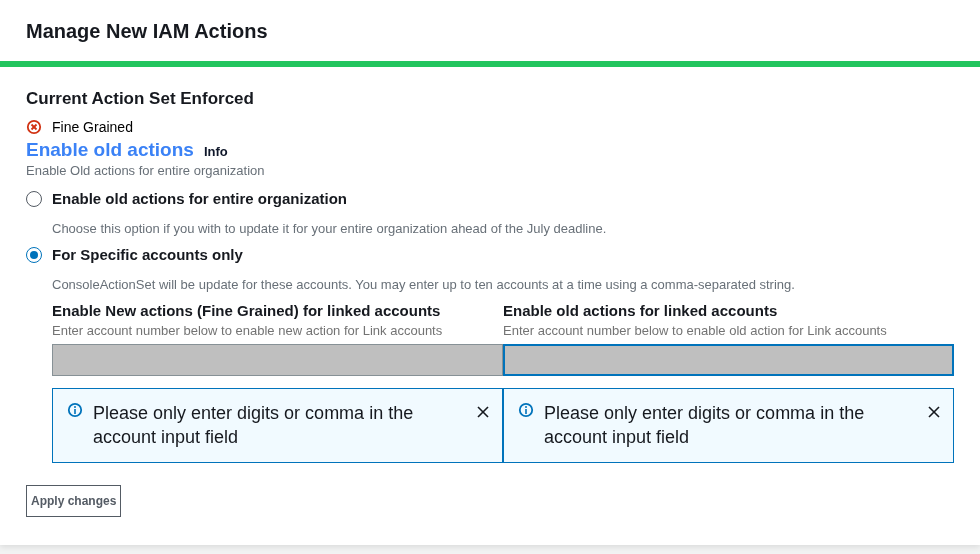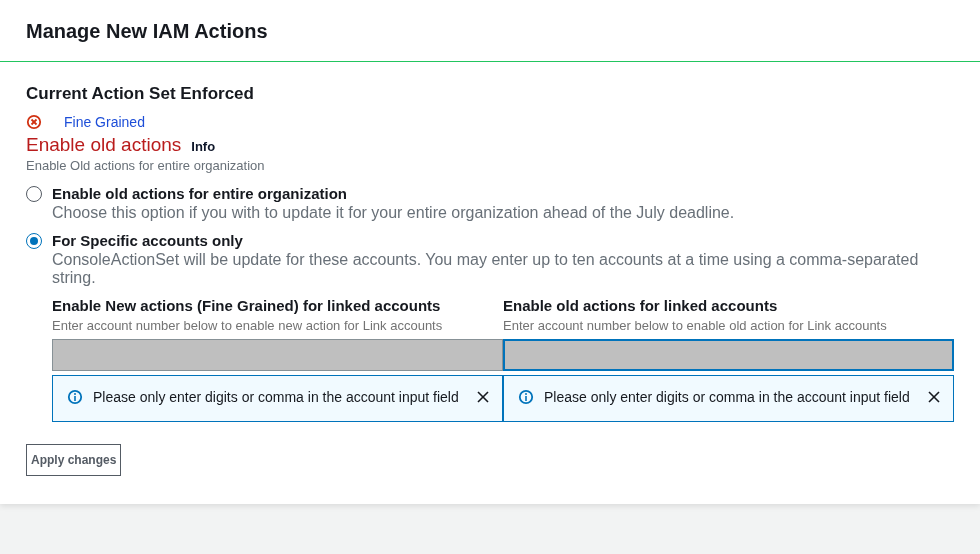--- a/index.html
+++ b/index.html
@@ -13,57 +13,57 @@
     overflow: hidden;
   }
   .panel {
     background: #fff;
     margin: 0;
     width: 980px;
     box-shadow: 0 2px 6px rgba(0,0,0,0.1);
   }
   .panel-header {
     padding: 20px 26px 18px 26px;
-    border-bottom: 1px solid #22c55e;
+    border-bottom: 6px solid #22c55e;
   }
   .panel-header h1 {
     margin: 0;
     font-size: 20px;
     font-weight: 700;
     color: #16191f;
   }
   .panel-body {
     padding: 16px 26px 28px 26px;
     background: #fff;
   }
   .section-title {
     font-size: 17px;
     font-weight: 600;
     margin: 6px 0 10px 0;
   }
   .status-row {
     display: flex;
     align-items: flex-end;
-    gap: 22px;
-    color: #1d4ed8;
+    gap: 10px;
+    color: #000000;
     font-size: 14px;
     font-weight: 400;
     margin-bottom: 4px;
   }
   .status-row svg { flex: 0 0 auto; }
   .enable-row {
     display: flex;
     align-items: baseline;
     gap: 10px;
     margin-top: 2px;
   }
   .enable-row .heading {
     font-size: 19px;
-    font-weight: 400;
-    color: #b91c1c;
+    font-weight: 700;
+    color: #3b82f6;
   }
   .info-link {
     color: #0f172a;
     font-size: 13px;
     cursor: pointer;
     font-weight: bold;
   }
   .subtle {
     color: #687078;
     font-size: 13px;
@@ -77,23 +77,23 @@
     gap: 10px;
     cursor: pointer;
   }
   .radio-label {
     font-size: 15px;
     font-weight: 600;
     color: #16191f;
   }
   .radio-desc {
     color: #687078;
-    font-size: 16px;
+    font-size: 13px;
     margin-left: 26px;
-    margin-top: 2px;
+    margin-top: 14px;
   }
   .radio {
     width: 16px; height: 16px;
     border: 1.5px solid #545b64;
     border-radius: 50%;
     display: inline-flex;
     align-items: center; justify-content: center;
     flex: 0 0 auto;
     background: #fff;
   }
@@ -132,22 +132,22 @@
     border: 2px solid #0073bb;
     padding: 3px 7px;
   }
   .alert {
     display: flex;
     align-items: flex-start;
     gap: 10px;
     border: 1px solid #0073bb;
     background: #f1faff;
     padding: 12px 10px 12px 14px;
-    margin-top: 4px;
-    font-size: 14px;
+    margin-top: 12px;
+    font-size: 18px;
     color: #16191f;
     justify-content: flex-end;
   }
   .alert .msg { flex: 1 1 auto; line-height: 1.35; }
   .alert .close {
     cursor: pointer;
     padding: 2px;
     color: #16191f;
     flex: 0 0 auto;
   }

